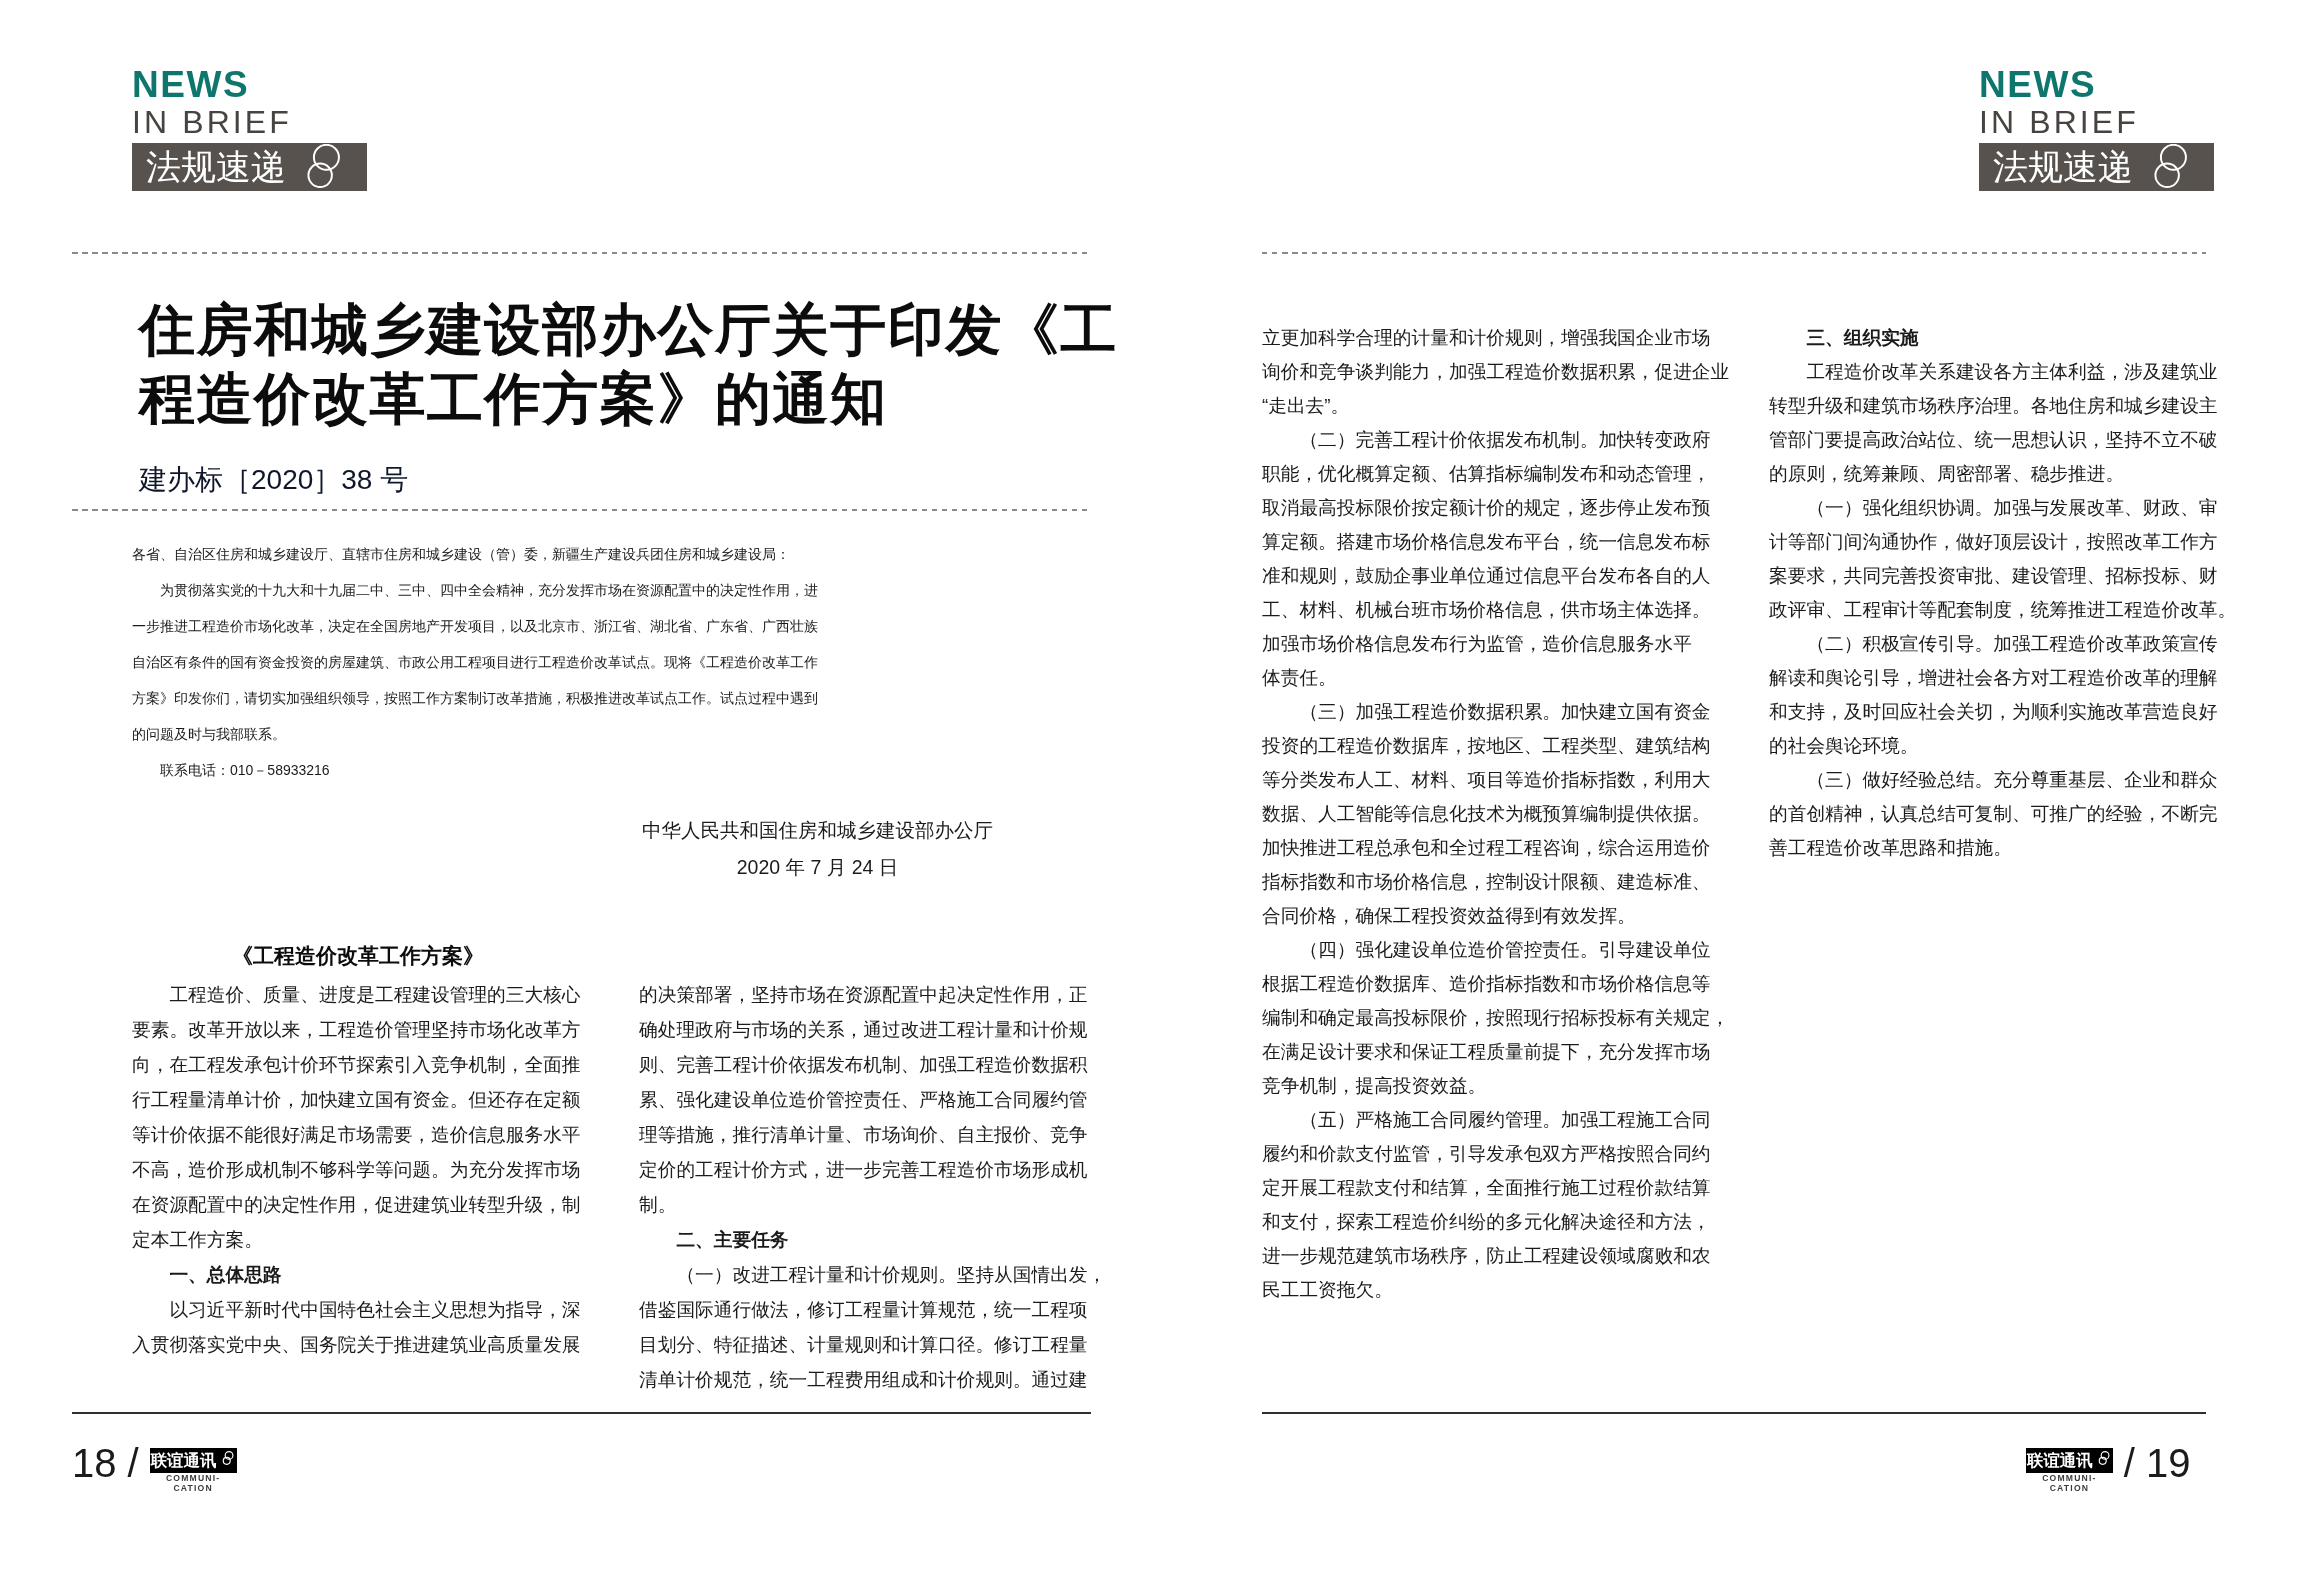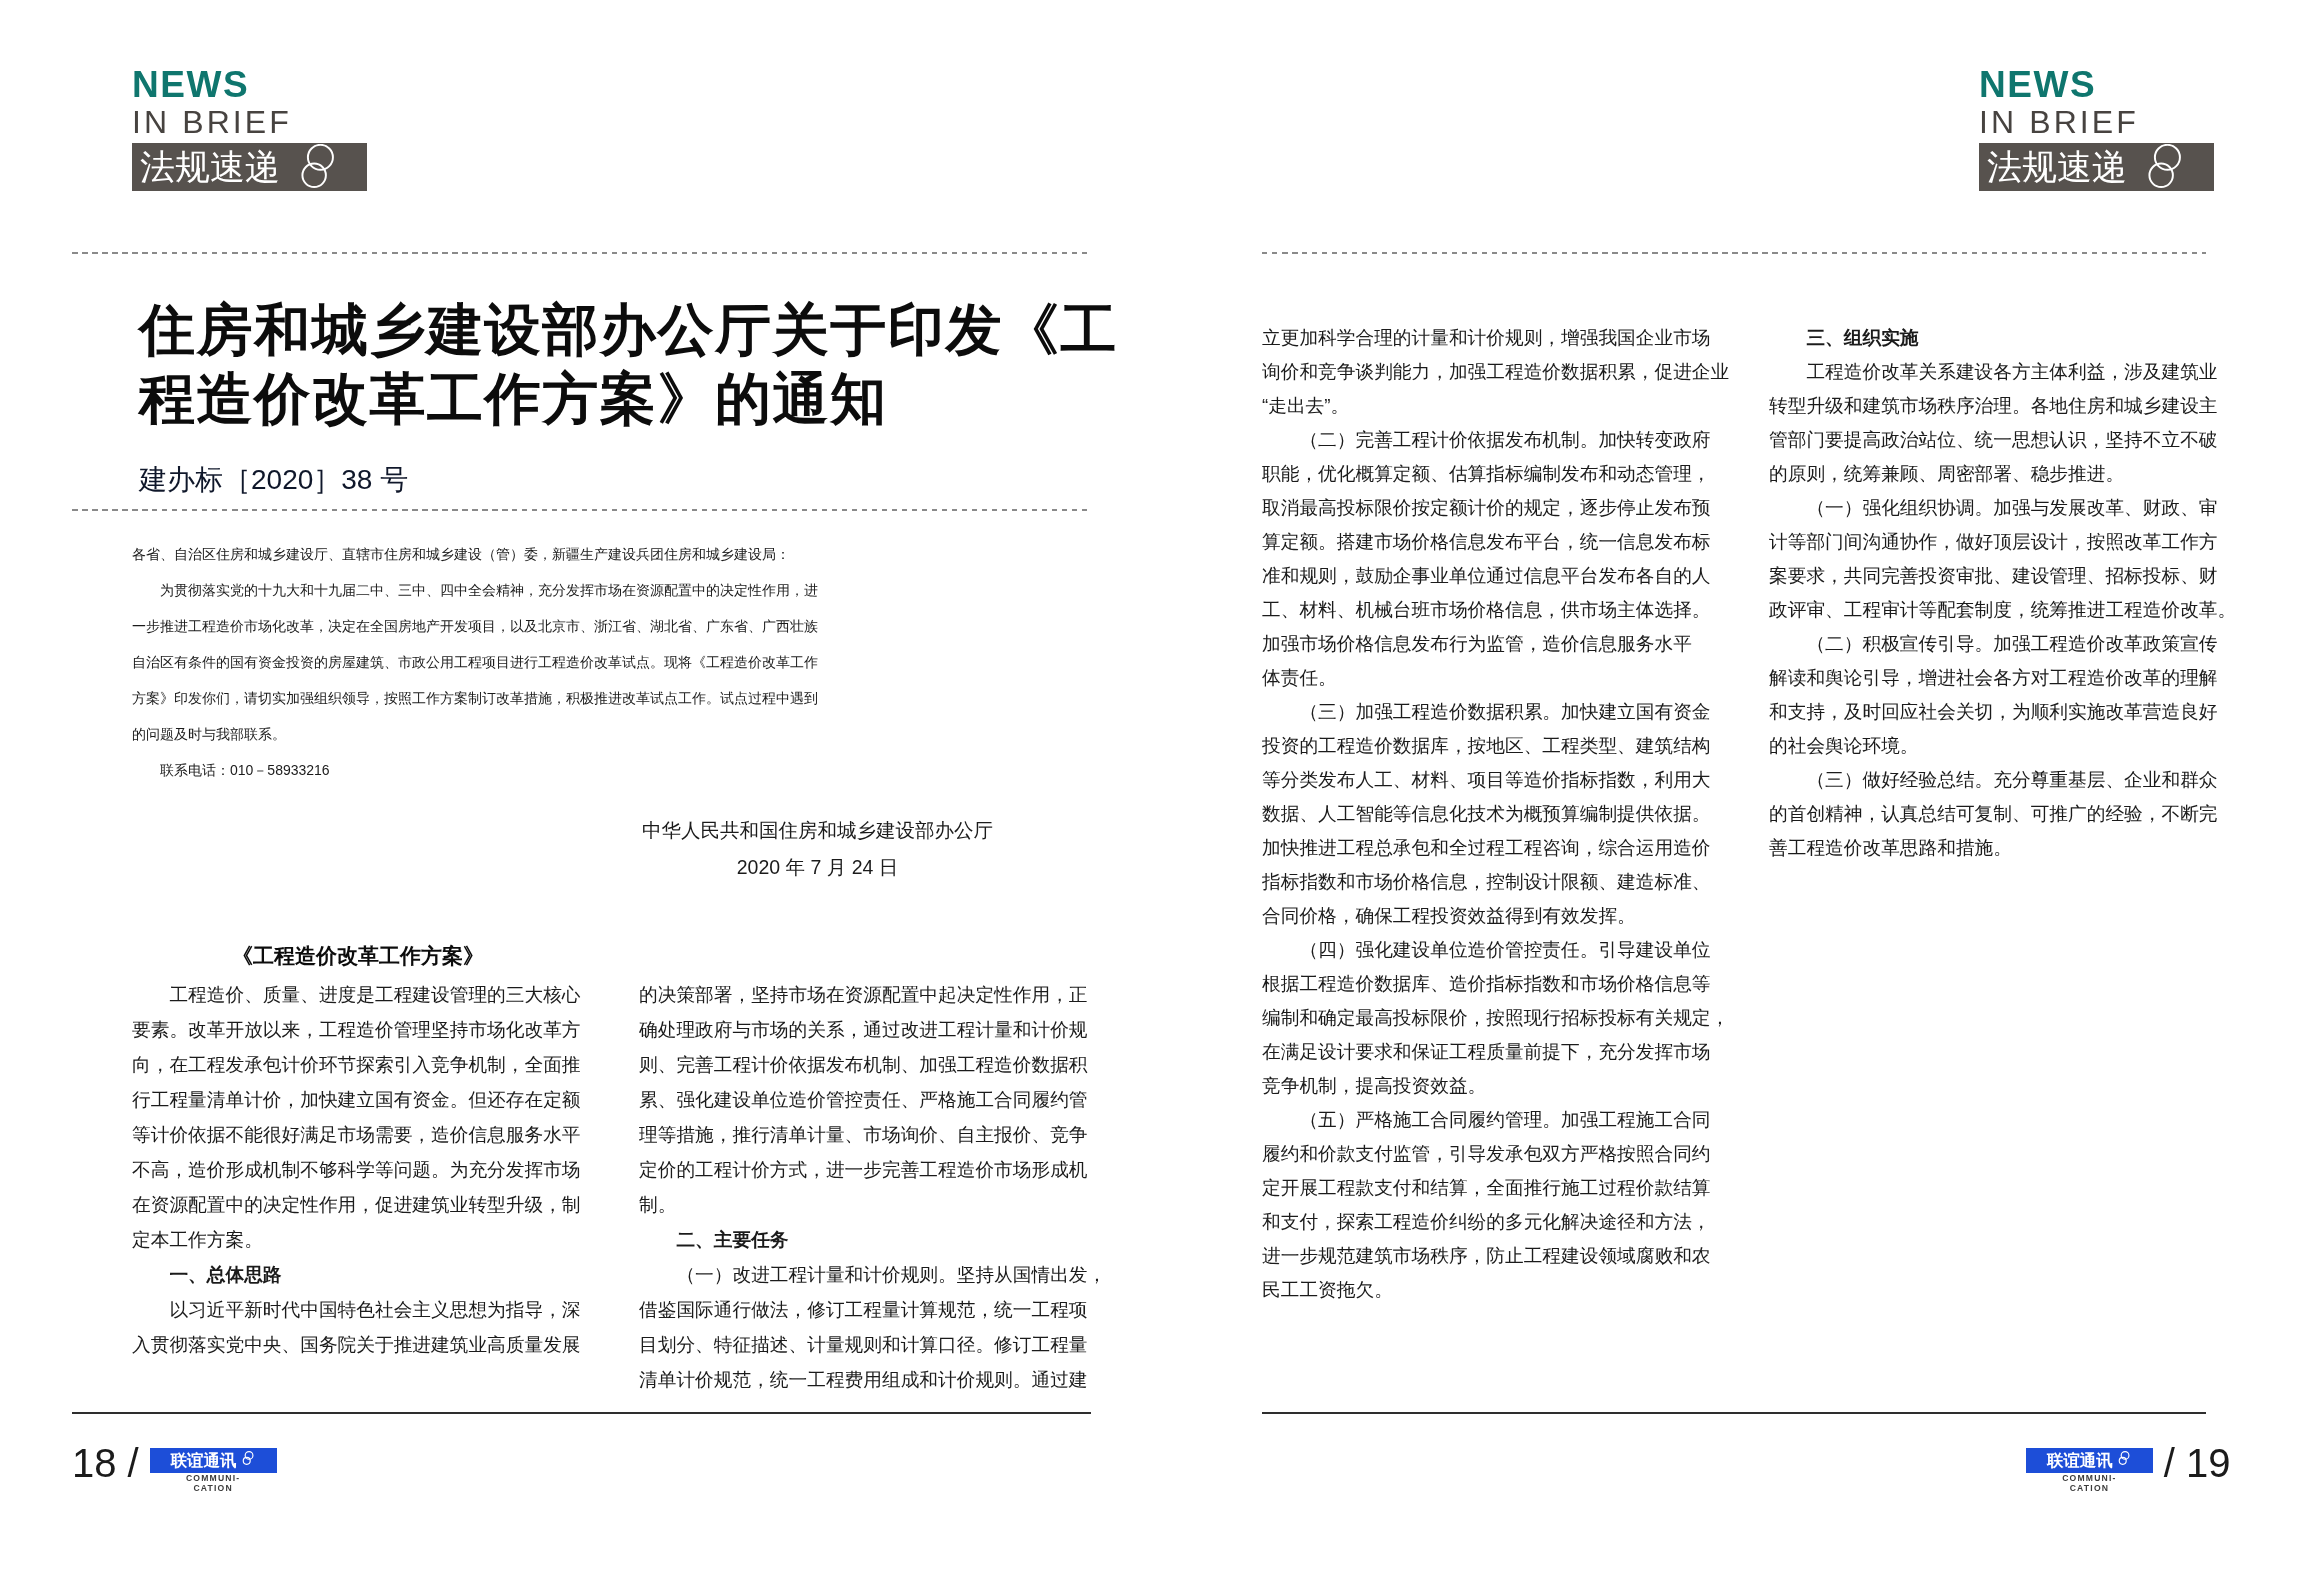--- a/index.html
+++ b/index.html
@@ -11,21 +11,21 @@
   .abs{position:absolute;}
   .line{white-space:nowrap;}
   .line.b{font-weight:700;}
 
   
   .logo .news{font-size:37px;font-weight:800;letter-spacing:1.6px;color:#0f766e;line-height:39px;}
   .logo .inbrief{font-size:32px;font-weight:400;letter-spacing:3.1px;color:#474340;line-height:36px;}
   .logo .badge{
     margin-top:3.1px;display:flex;align-items:center;gap:6.2px;
     background:#57524e;color:#ffffff;width:235px;height:48px;
-    font-size:35px;font-weight:500;padding-left:8px;box-sizing:border-box;
+    font-size:35px;font-weight:500;padding-left:14px;box-sizing:border-box;
   }
   .badge svg{display:block;}
 
   
   .dashed{height:1.6px;background:repeating-linear-gradient(90deg,#8a8a8a 0 5.5px,transparent 5.5px 10px);}
   .rule{height:2.3px;background:#2e2e2e;}
 
   
   .doc-title{font-size:56px;font-weight:800;line-height:69px;letter-spacing:1.6px;color:#0c0c0c;}
   .doc-number{font-size:28px;color:#0f172a;}
@@ -34,22 +34,22 @@
 
   .colL{font-size:18.7px;line-height:35px;color:#1b1b1b;}
   .colR44{font-size:18.7px;line-height:34px;color:#1b1b1b;}
   .plan-heading{font-size:21px;font-weight:800;text-align:center;height:42px;line-height:42px;color:#0c0c0c;}
 
   
   .footer{display:flex;align-items:flex-start;gap:11px;}
   .pageno{font-size:40px;font-weight:500;color:#1b1b1b;line-height:31px;}
   .minilogo-wrap{display:flex;flex-direction:column;align-items:center;}
   .minilogo{
-    display:flex;align-items:center;gap:2.3px;background:#1d4ed8;color:#fff;
-    height:25px;padding:0 21px;font-size:16.4px;font-weight:600;white-space:nowrap;justify-content:flex-end;
+    display:flex;align-items:center;gap:2.3px;background:#000000;color:#fff;
+    height:25px;padding:0 1px;font-size:16.4px;font-weight:600;white-space:nowrap;justify-content:flex-end;
   }
   .minisub{font-size:8.6px;font-weight:700;letter-spacing:1.2px;color:#3c3c3c;line-height:10px;text-align:center;}
 </style>
 </head>
 <body>
 
 <div class="abs" style="left:132px;top:65px;">
   <div class="logo">
     <div class="news">NEWS</div>
     <div class="inbrief">IN BRIEF</div>

